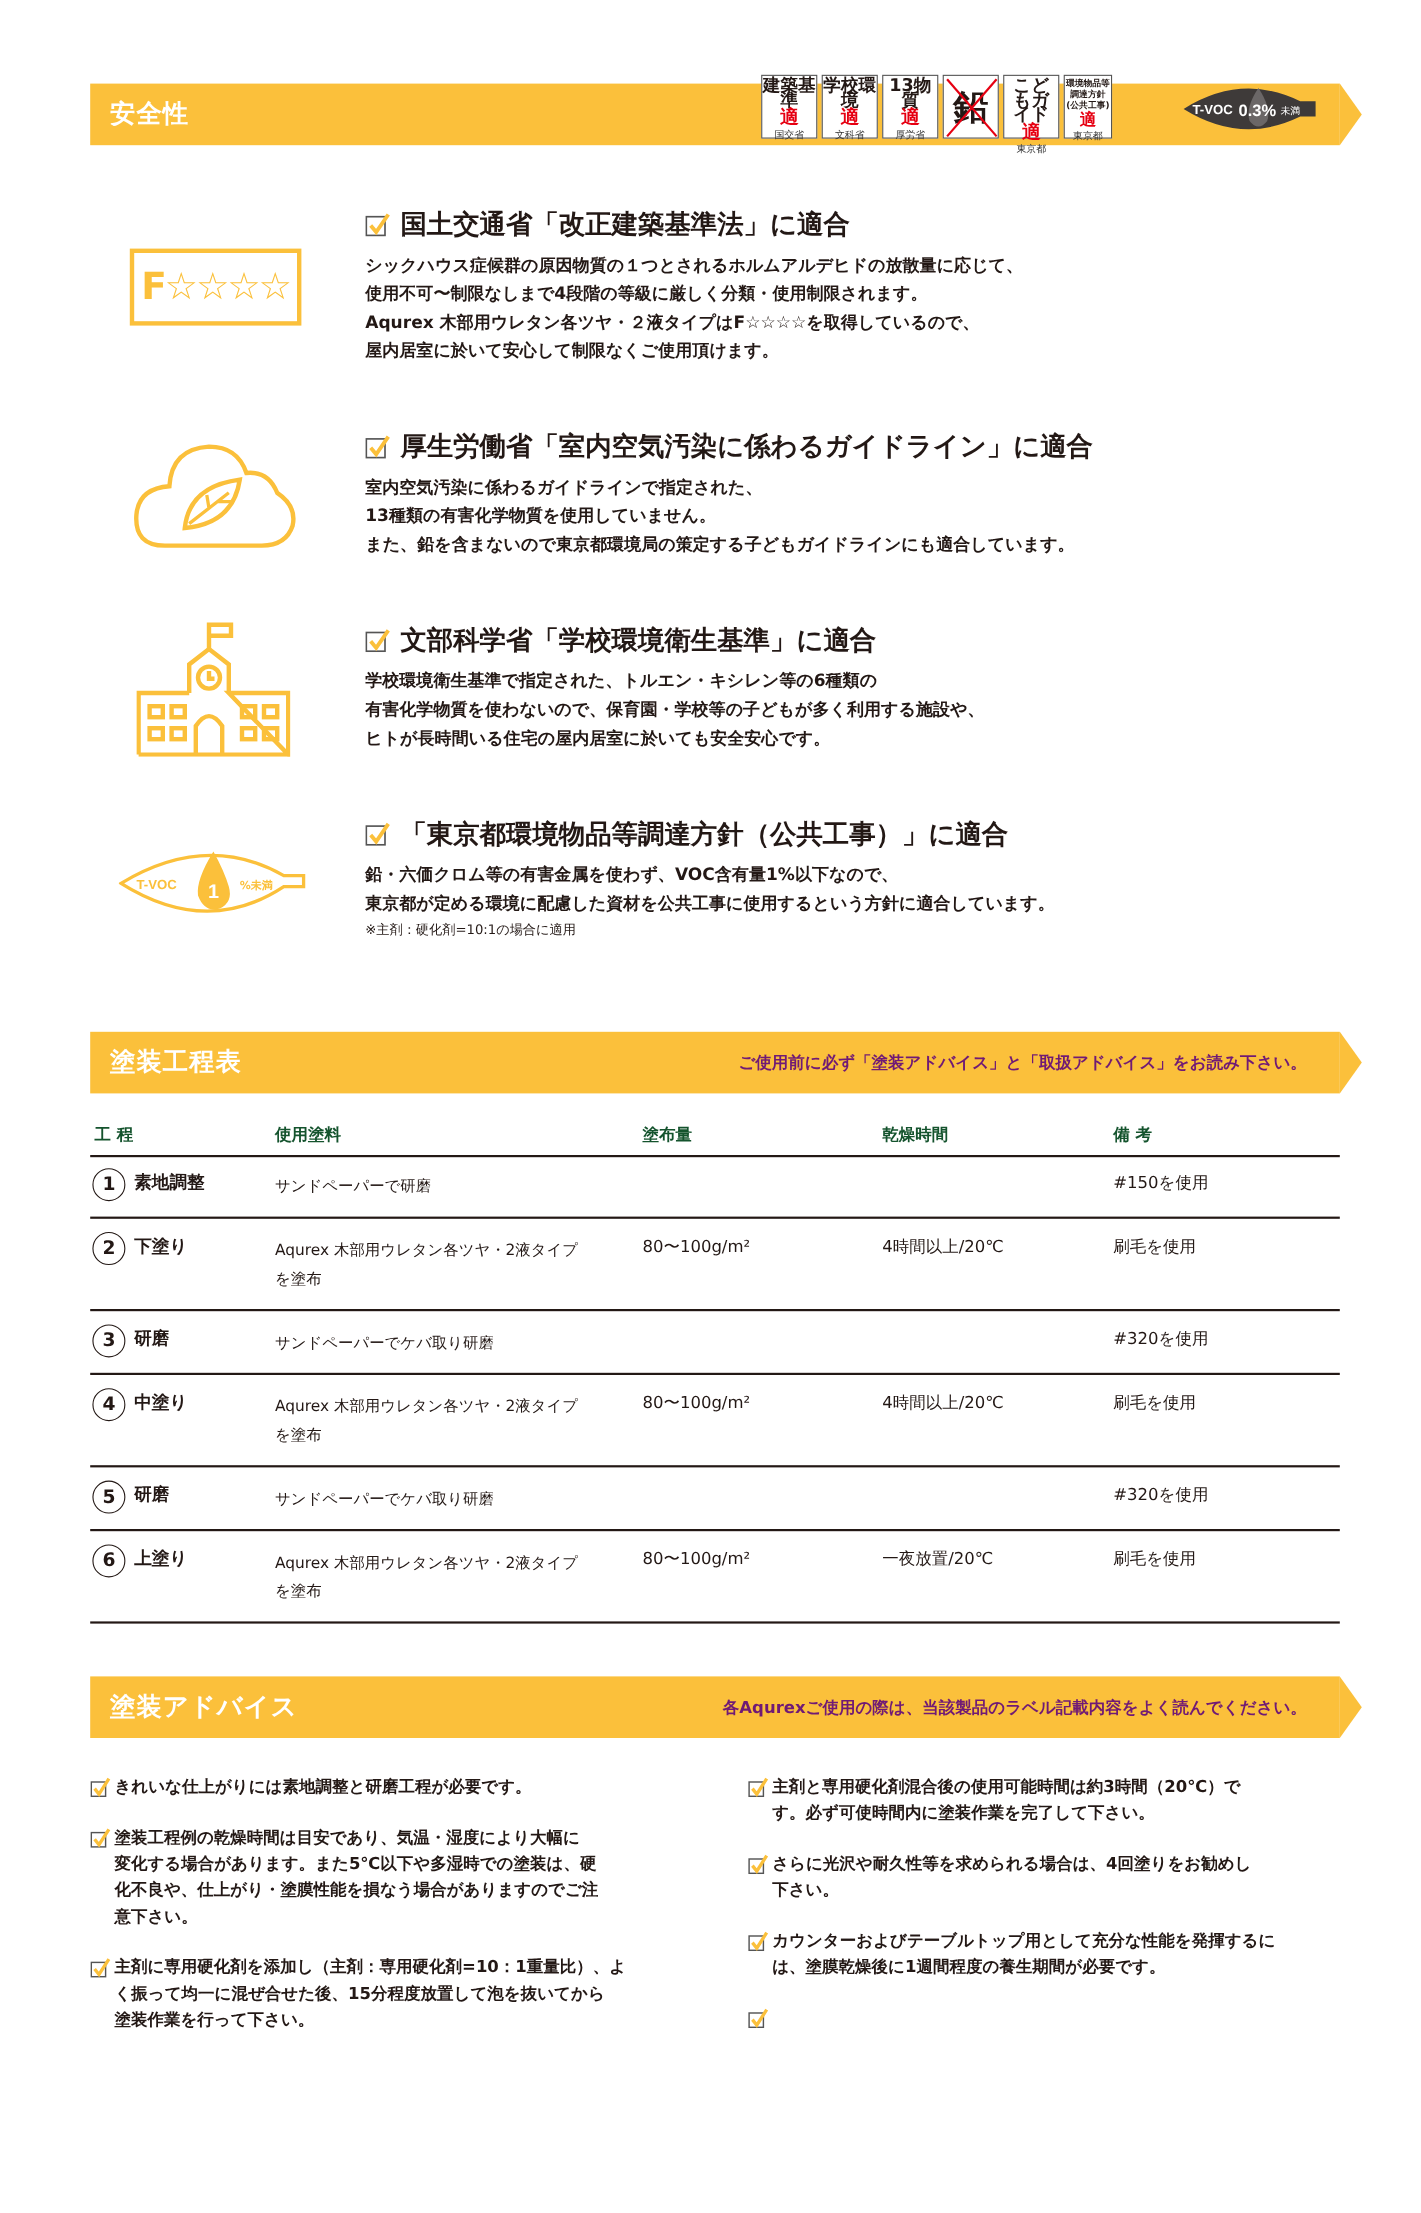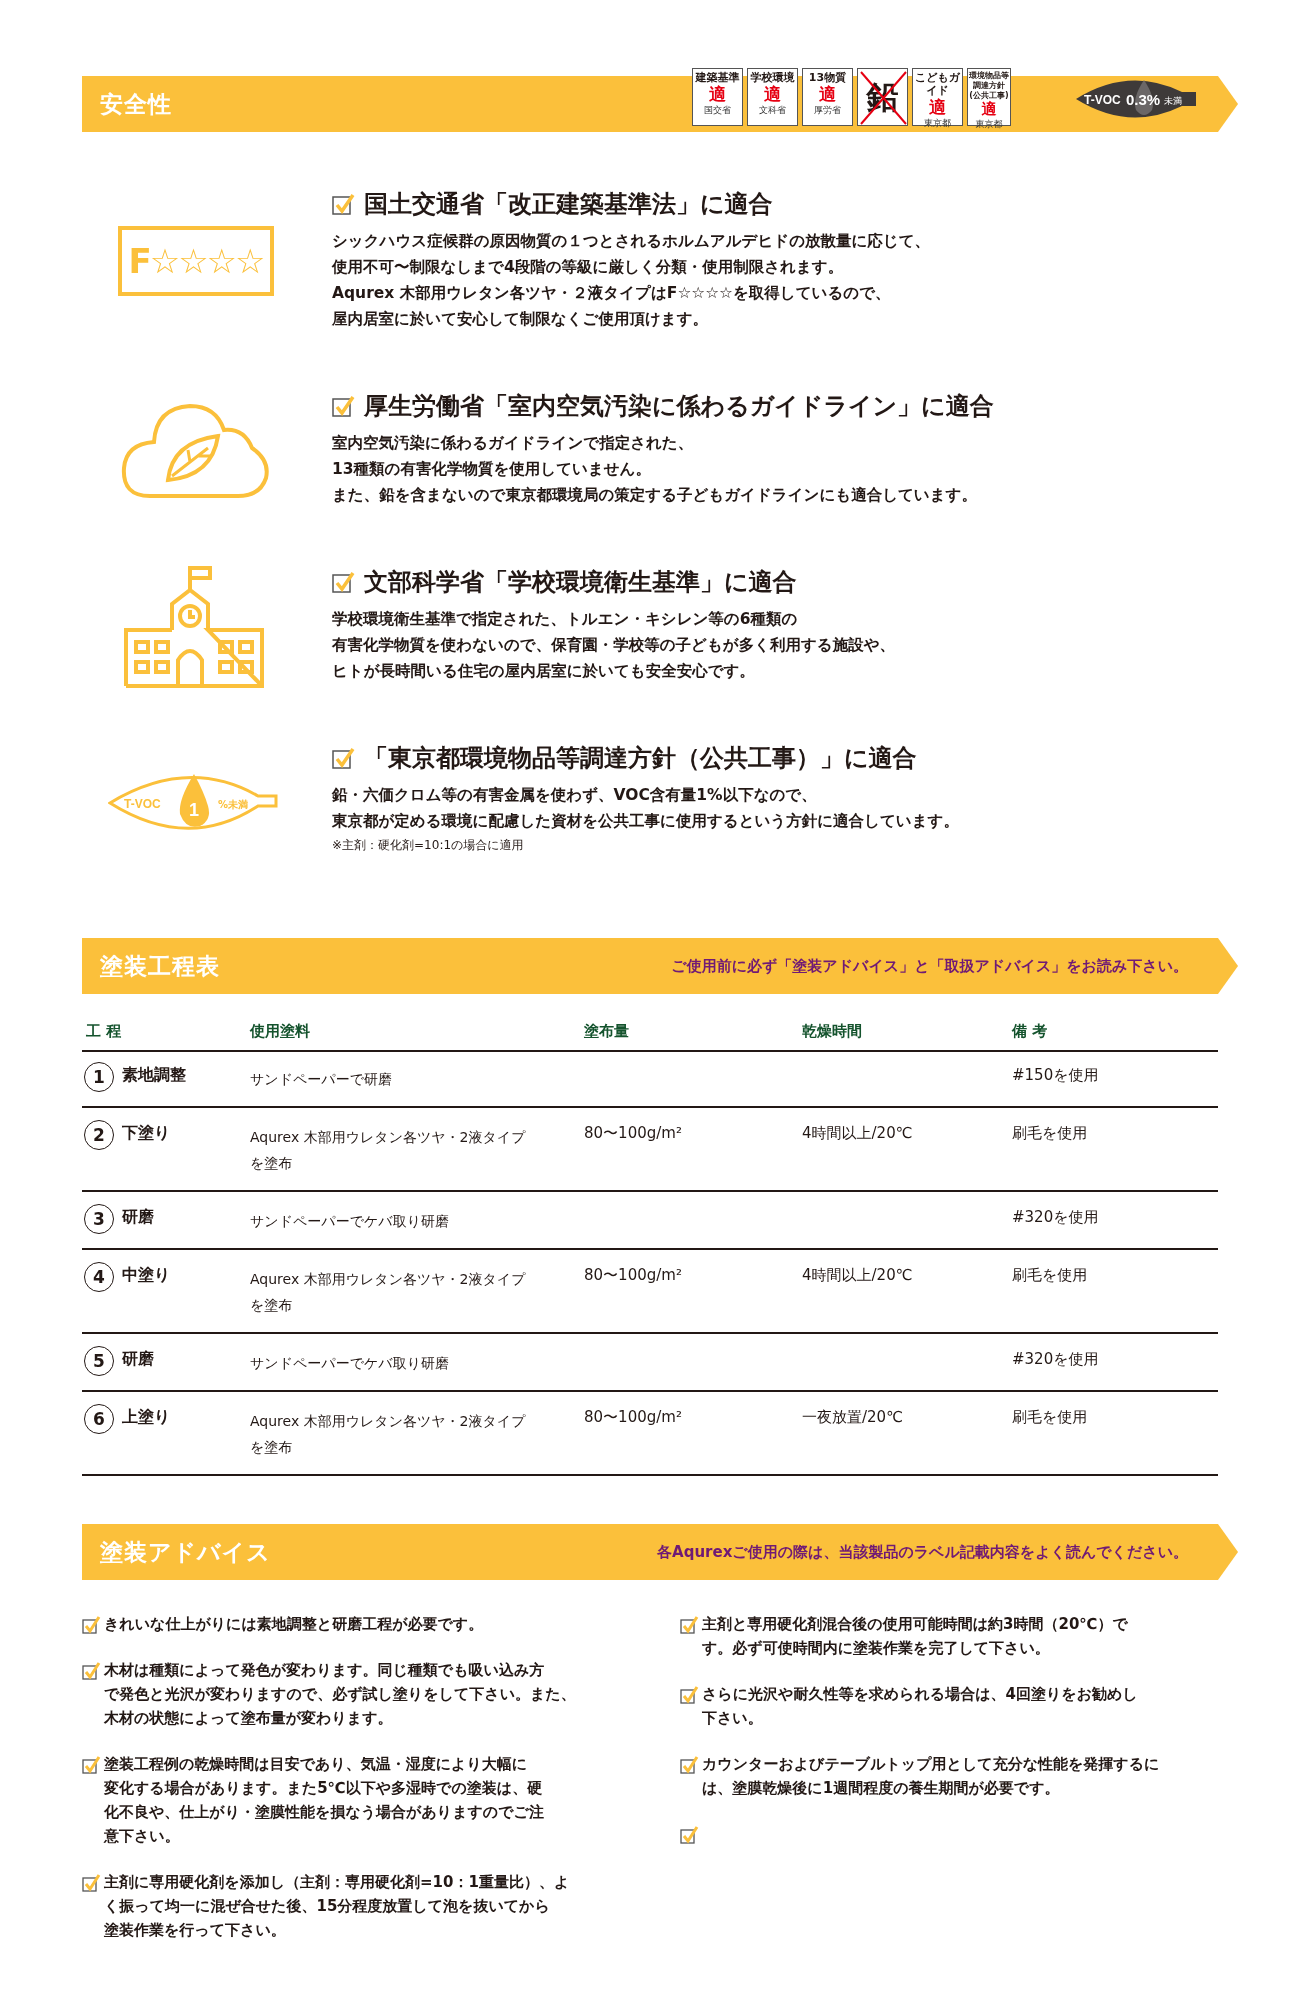--- a/index.html
+++ b/index.html
@@ -4,21 +4,21 @@
 <style>
   * { box-sizing: border-box; margin: 0; padding: 0; }
   body { width: 1292px; height: 2012px; background: #fff; font-family: "DejaVu Sans", "Liberation Sans", sans-serif; color: #231815; position: relative; overflow: hidden; }
   .banner { position: absolute; left: 82px; width: 1136px; height: 56px; background: #fbc03b; }
   .banner .arrow { position: absolute; right: -20px; top: 0; width: 0; height: 0; border-top: 28px solid transparent; border-bottom: 28px solid transparent; border-left: 20px solid #fbc03b; }
   .banner .title { position: absolute; left: 18px; top: 0; line-height: 56px; color: #fff; font-size: 23px; font-weight: bold; letter-spacing: 1px; }
   .banner .note { position: absolute; right: 30px; top: 0; line-height: 56px; color: #701a75; font-size: 15px; font-weight: bold; }
 
   .badges { position: absolute; left: 692px; top: 68px; display: flex; gap: 4px; }
   .badge { width: 51px; height: 58px; border: 1px solid #555; background: #fff; text-align: center; font-weight: bold; }
-  .badge .top { font-size: 11px; line-height: 13px; margin-top: 2px; color: #231815; }
+  .badge .top { font-size: 16px; line-height: 13px; margin-top: 2px; color: #231815; }
   .badge .mid { font-size: 17px; line-height: 20px; color: #e60012; }
   .badge .bot { font-size: 9px; line-height: 12px; color: #333; font-weight: normal; }
   .badge.lead { position: relative; overflow: hidden; }
   .badge.lead .kanji { font-size: 32px; line-height: 56px; color: #231815; }
   .badge.lead svg { position: absolute; left: 0; top: 0; }
   .tvoc-top { position: absolute; left: 1074px; top: 72px; width: 140px; height: 54px; }
 
   .item { position: absolute; left: 0; width: 1292px; }
   .item .icon { position: absolute; }
   .item .heading { position: absolute; left: 332px; font-size: 24px; font-weight: bold; white-space: nowrap; display: flex; align-items: center; }
@@ -285,31 +285,20 @@
     <div>
         <div>きれいな仕上がりには素地調整と研磨工程が必要です。</div>
       </div>
   </div>
   <div class="adv">
     <svg class="chk" width="20" height="20">
         <rect x="1" y="5" width="13" height="13" fill="none" stroke="#555" stroke-width="1.3"></rect>
         <path d="M4 11 L8 16 L17 2" fill="none" stroke="#fbc03b" stroke-width="3"></path>
       </svg>
     <div>
-        <div>木材は種類によって発色が変わります。同じ種類でも吸い込み方</div>
-        <div>で発色と光沢が変わりますので、必ず試し塗りをして下さい。また、</div>
-        <div>木材の状態によって塗布量が変わります。</div>
-      </div>
-  </div>
-  <div class="adv">
-    <svg class="chk" width="20" height="20">
-        <rect x="1" y="5" width="13" height="13" fill="none" stroke="#555" stroke-width="1.3"></rect>
-        <path d="M4 11 L8 16 L17 2" fill="none" stroke="#fbc03b" stroke-width="3"></path>
-      </svg>
-    <div>
         <div>塗装工程例の乾燥時間は目安であり、気温・湿度により大幅に</div>
         <div>変化する場合があります。また5℃以下や多湿時での塗装は、硬</div>
         <div>化不良や、仕上がり・塗膜性能を損なう場合がありますのでご注</div>
         <div>意下さい。</div>
       </div>
   </div>
   <div class="adv">
     <svg class="chk" width="20" height="20">
         <rect x="1" y="5" width="13" height="13" fill="none" stroke="#555" stroke-width="1.3"></rect>
         <path d="M4 11 L8 16 L17 2" fill="none" stroke="#fbc03b" stroke-width="3"></path>

